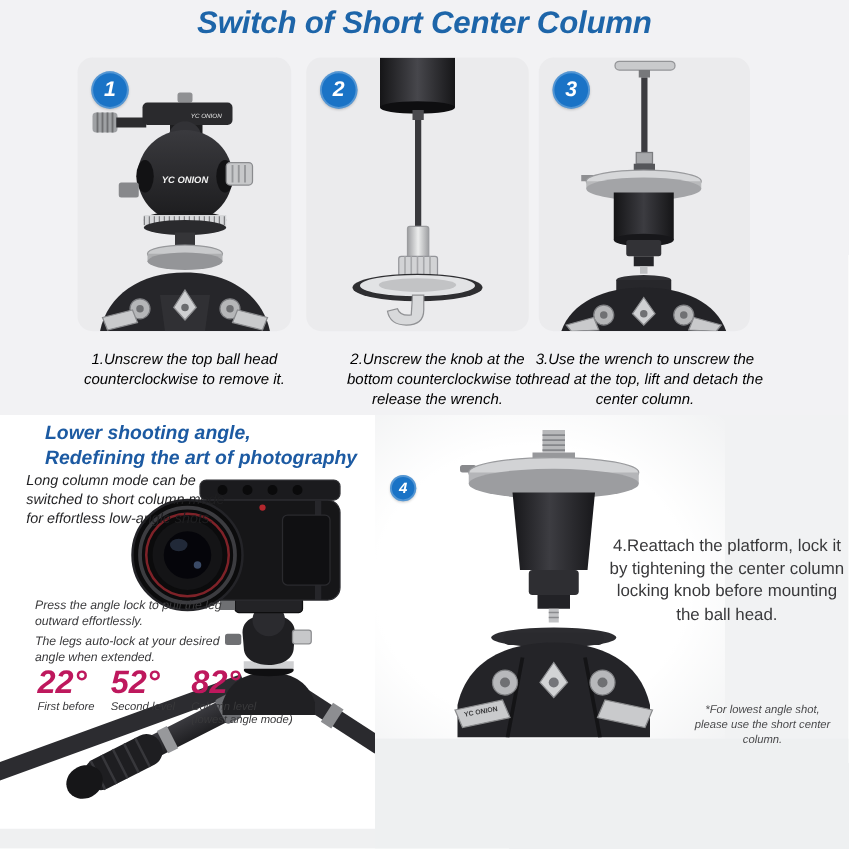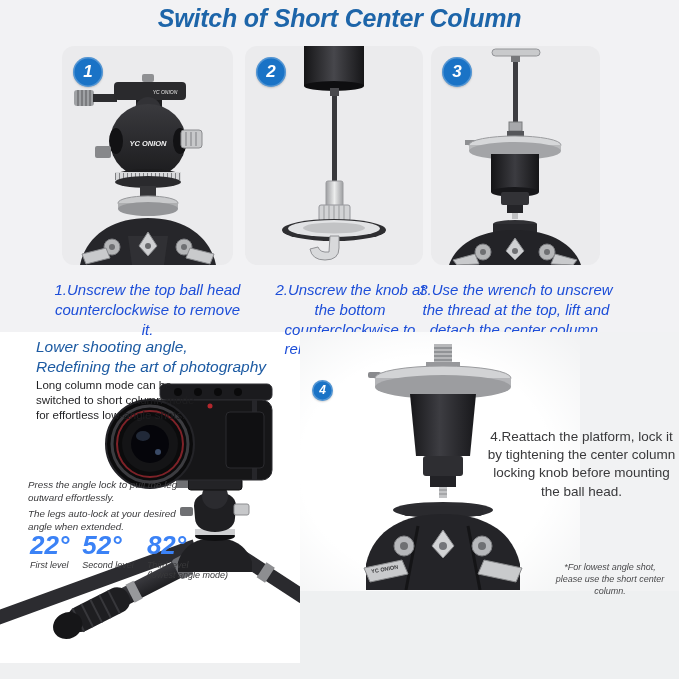--- a/index.html
+++ b/index.html
@@ -12,38 +12,38 @@
     font-size:25px;font-weight:bold;font-style:italic;color:#1d65a9;letter-spacing:-0.2px;}
   .step-card{position:absolute;top:46px;height:219px;background:#ebebed;border-radius:12px;overflow:hidden;}
   #card1{left:62px;width:171px;}
   #card2{left:245px;width:178px;}
   #card3{left:431px;width:169px;}
   .badge{position:absolute;width:30px;height:30px;border-radius:50%;background:#1a73c6;
     color:#ffffff;font-weight:bold;font-style:italic;font-size:17px;line-height:30px;text-align:center;
     box-shadow:inset 0 0 0 1.5px rgba(255,255,255,.25), 0 1px 2px rgba(0,0,0,.18);z-index:5;}
   .badge-on-card{left:11px;top:11px;}
   .step-caption{position:absolute;top:280px;text-align:center;font-style:italic;
-    font-size:15px;line-height:1.32;color:#1d4ed8;}
+    font-size:12px;line-height:1.32;color:#000000;}
   #cap1{left:52px;width:191px;}
   #cap2{left:264px;width:172px;}
   #cap3{left:412px;width:208px;}
   .card-art{position:absolute;left:0;top:0;width:100%;height:100%;}
 
   
-  .feature-heading{position:absolute;left:36px;top:337px;font-size:15.5px;font-weight:normal;
+  .feature-heading{position:absolute;left:36px;top:337px;font-size:15.5px;font-weight:bold;
     font-style:italic;color:#1c5aa2;line-height:1.28;white-space:nowrap;}
-  .feature-desc{position:absolute;left:36px;top:378px;width:172px;font-size:11.5px;
-    color:#1f1f21;line-height:1.3;}
+  .feature-desc{position:absolute;left:21px;top:378px;width:172px;font-size:11.5px;
+    font-style:italic;color:#1f1f21;line-height:1.3;}
   .tip{position:absolute;left:28px;width:150px;font-size:9.8px;font-style:italic;
     color:#3a3a3c;line-height:1.3;}
   #tip1{top:479px;}
   #tip2{top:508px;}
   .angles-row{position:absolute;left:30px;top:532px;display:flex;gap:13px;}
   .angle-item{text-align:left;}
-  .angle-value{font-size:26px;font-weight:bold;font-style:italic;color:#3b82f6;line-height:1;}
+  .angle-value{font-size:26px;font-weight:bold;font-style:italic;color:#be185d;line-height:1;}
   .angle-label{font-size:9px;font-style:italic;color:#39393b;margin-top:2px;white-space:nowrap;}
   .angle-sublabel{font-size:9px;font-style:italic;color:#39393b;white-space:nowrap;}
   .camera-art{position:absolute;left:0px;top:366px;width:300px;height:300px;}
 
   
   .right-zone{position:absolute;left:300px;top:332px;width:379px;height:347px;background:#f1f2f3;}
   .photo-glow{position:absolute;left:300px;top:332px;width:280px;height:259px;
     background:radial-gradient(ellipse at 45% 52%, #ffffff 58%, rgba(255,255,255,0) 100%);}
   .step4-art{position:absolute;left:318px;top:338px;width:250px;height:252px;}
   #badge4{left:312px;top:380px;width:21px;height:21px;font-size:12px;line-height:21px;}
@@ -308,28 +308,28 @@
     <div>Lower shooting angle,</div>
     <div>Redefining the art of photography</div>
   </div>
   <div class="feature-desc">Long column mode can be switched to short column mode for effortless low-angle shots.</div>
   <div class="tip" id="tip2">The legs auto-lock at your desired angle when extended.</div>
   <div class="tip" id="tip1">Press the angle lock to pull the leg outward effortlessly.</div>
 
   <div class="angles-row">
     <div class="angle-item">
       <div class="angle-value">22°</div>
-      <div class="angle-label">First level</div>
+      <div class="angle-label">First before</div>
     </div>
     <div class="angle-item">
       <div class="angle-value">52°</div>
       <div class="angle-label">Second level</div>
     </div>
     <div class="angle-item">
       <div class="angle-value">82°</div>
-      <div class="angle-label">Third level</div>
+      <div class="angle-label">Column level</div>
       <div class="angle-sublabel">(lowest angle mode)</div>
     </div>
   </div>
 
   <div class="left-bottom-strip"></div>
 
 </div>
 
 </body></html>

